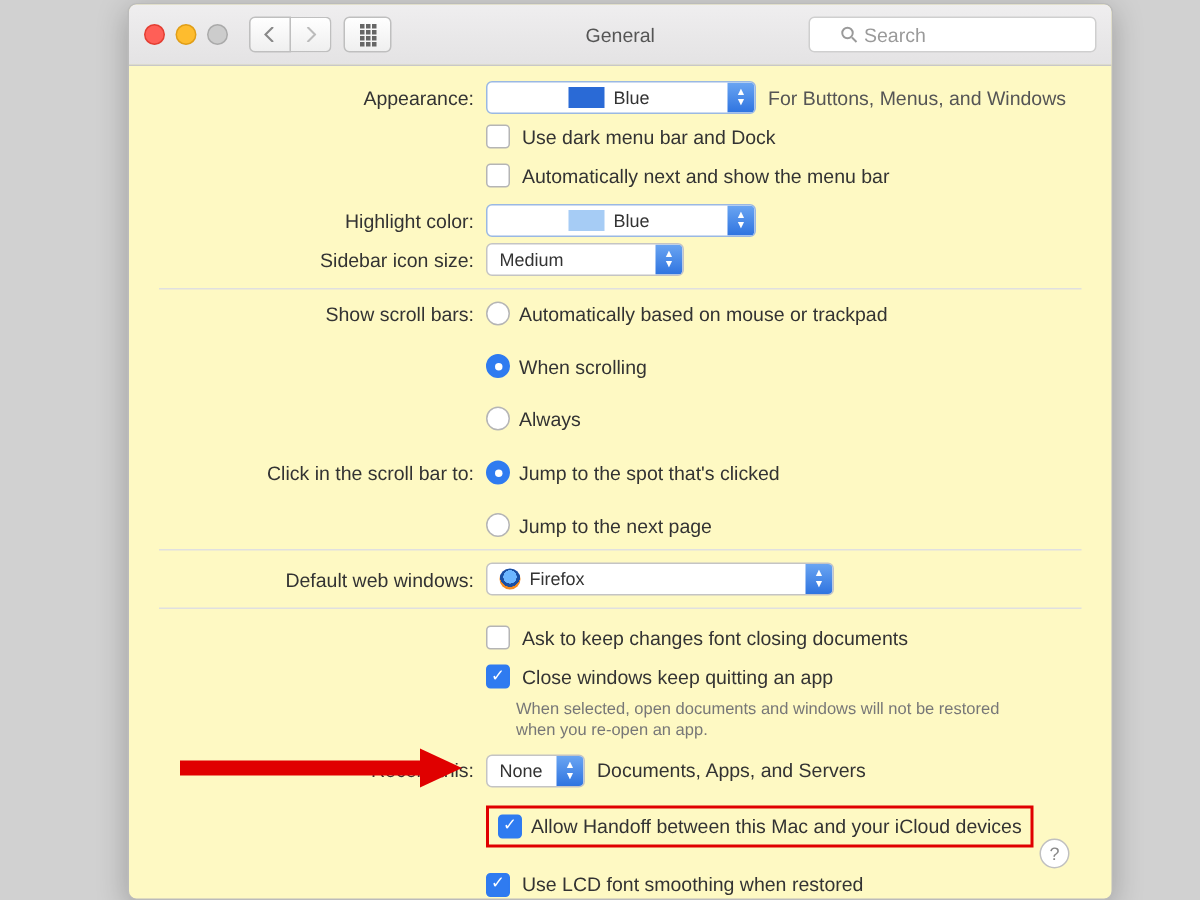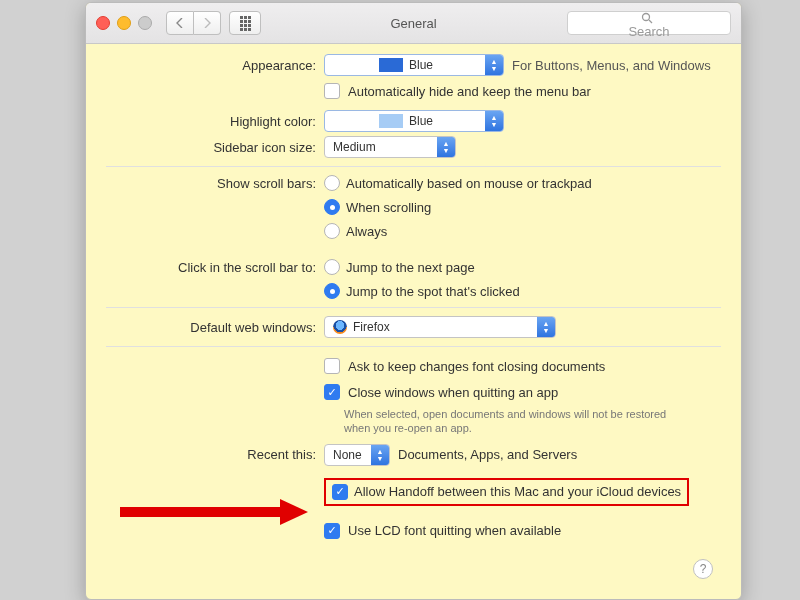--- a/index.html
+++ b/index.html
@@ -12,41 +12,41 @@
   .dot.y{background:#febc2e;border:1px solid #e09e17;}
   .dot.g{background:#ccc;border:1px solid #aaa;}
   .nav{display:flex;margin-left:14px;gap:0;}
   .navbtn{width:26px;height:22px;background:linear-gradient(#ffffff,#efefef);border:1px solid #bfbfbf;display:flex;align-items:center;justify-content:center;color:#888;font-size:14px;}
   .navbtn:first-child{border-radius:4px 0 0 4px;}
   .navbtn:last-child{border-left:none;border-radius:0 4px 4px 0;}
   .gridbtn{width:30px;height:22px;margin-left:8px;background:linear-gradient(#ffffff,#efefef);border:1px solid #bfbfbf;border-radius:4px;display:flex;align-items:center;justify-content:center;}
   .gridicon{display:grid;grid-template-columns:repeat(3,3px);grid-auto-rows:3px;gap:1px;}
   .gridicon span{background:#666;}
   .title{position:absolute;left:0;right:0;text-align:center;font-weight:500;color:#555;pointer-events:none;}
-  .search{position:absolute;right:10px;width:150px;height:22px;background:#fff;border:1px solid #cfcfcf;border-radius:4px;display:flex;align-items:center;padding:0 6px;color:#9a9a9a;flex-direction:column;}
+  .search{position:absolute;right:10px;width:150px;height:22px;background:#fff;border:1px solid #cfcfcf;border-radius:4px;display:flex;align-items:center;padding:0 20px;color:#9a9a9a;}
   .search svg{margin-right:4px;flex:none;}
   .search-text{font-size:13px;color:#9a9a9a;}
   
   .body{padding:10px 20px 10px 20px;}
   .row{display:flex;align-items:center;min-height:22px;margin-bottom:4px;}
   .lbl{width:210px;text-align:right;padding-right:8px;color:#333;}
   .ctl{flex:1;display:flex;align-items:center;gap:8px;}
   .aqua-pop{height:20px;border:1px solid #9ab8e3;border-radius:4px;background:#fff;display:flex;align-items:center;position:relative;overflow:hidden;font-size:12px;padding-left:48px;}
   .aqua-pop .swatch{width:24px;height:14px;margin:0 6px;}
   .swatch.blue{background:#2a6ad6;}
   .swatch.hiblue{background:#a6ccf5;}
   .aqua-pop .val{padding-right:26px;}
   .aqua-pop .arrows{position:absolute;right:0;top:0;bottom:0;width:18px;background:linear-gradient(#6aa5f2,#2f74e0);display:flex;flex-direction:column;align-items:center;justify-content:center;color:#fff;font-size:7px;line-height:7px;}
   .cb{width:14px;height:14px;border:1px solid #b5b5b5;border-radius:3px;background:#fff;display:inline-flex;align-items:center;justify-content:center;flex:none;}
   .cb.checked{background:#2f7bf0;border-color:#2f7bf0;color:#fff;font-size:11px;line-height:11px;}
   .cbtext{color:#333;}
   .radio{width:14px;height:14px;border:1px solid #b5b5b5;border-radius:50%;background:#fff;display:inline-flex;align-items:center;justify-content:center;flex:none;}
   .radio.checked{background:#2f7bf0;border-color:#2f7bf0;}
   .radio.checked::after{content:"";width:5px;height:5px;background:#fff;border-radius:50%;}
-  .opts{display:flex;flex-direction:column;gap:8px;}
+  .opts{display:flex;flex-direction:column;gap:19px;}
   .opt{display:flex;align-items:center;gap:6px;}
   .flat-pop{height:20px;border:1px solid #c4c4c4;border-radius:4px;background:#fff;display:flex;align-items:center;position:relative;overflow:hidden;font-size:12px;}
   .flat-pop .val{padding:0 26px 0 8px;display:flex;align-items:center;gap:6px;}
   .flat-pop .arrows{position:absolute;right:0;top:0;bottom:0;width:18px;background:linear-gradient(#6aa5f2,#2f74e0);display:flex;flex-direction:column;align-items:center;justify-content:center;color:#fff;font-size:7px;line-height:7px;}
   .ffx{width:14px;height:14px;border-radius:50%;background:radial-gradient(circle at 50% 40%,#6cb6ff 0 40%,#1a4fa3 41% 60%,#f58a1f 61% 100%);}
   .sep{height:1px;background:#e0e0e0;margin:8px 0;}
   .note{font-size:11px;color:#777;margin-left:20px;max-width:330px;line-height:1.3;}
   .handoff-box{border:2px solid #e00000;padding:4px 6px;display:inline-flex;align-items:center;gap:6px;}
   .help{width:18px;height:18px;border:1px solid #c0c0c0;border-radius:50%;display:flex;align-items:center;justify-content:center;color:#888;font-size:12px;position:absolute;right:28px;bottom:20px;background:#fff;}
   
@@ -111,21 +111,28 @@
           <span class="val">Blue</span>
           <span class="arrows">▲<br>▼</span>
         </div>
         <span class="cbtext" style="font-size:13px;color:#555">For Buttons, Menus, and Windows</span>
       </div>
     </div>
     <div class="row">
         <div class="lbl"></div>
         <div class="ctl">
       <span class="cb"></span>
-      <span class="cbtext">Automatically hide and keep the menu bar</span>
+      <span class="cbtext">Use dark menu bar and Dock</span>
+    </div>
+      </div>
+    <div class="row">
+        <div class="lbl"></div>
+        <div class="ctl">
+      <span class="cb"></span>
+      <span class="cbtext">Automatically next and show the menu bar</span>
     </div>
       </div>
 
     <div class="row" style="margin-top:8px">
       <div class="lbl">Highlight color:</div>
       <div class="ctl">
         <div class="aqua-pop" style="width:130px">
           <span class="swatch hiblue"></span>
           <span class="val">Blue</span>
           <span class="arrows">▲<br>▼</span>
@@ -163,26 +170,26 @@
             </div>
       </div>
         </div>
     </div>
 
     <div class="row" style="align-items:flex-start;margin-top:20px">
       <div class="lbl" style="padding-top:1px">Click in the scroll bar to:</div>
       <div class="ctl">
           <div class="opts">
         <div class="opt">
+              <span class="radio checked"></span>
+              <span class="cbtext">Jump to the spot that's clicked</span>
+            </div>
+        <div class="opt">
               <span class="radio"></span>
               <span class="cbtext">Jump to the next page</span>
-            </div>
-        <div class="opt">
-              <span class="radio checked"></span>
-              <span class="cbtext">Jump to the spot that's clicked</span>
             </div>
       </div>
         </div>
     </div>
 
     <div class="sep"></div>
 
     <div class="row">
       <div class="lbl">Default web windows:</div>
       <div class="ctl">
@@ -202,21 +209,21 @@
         <div class="lbl"></div>
         <div class="ctl">
       <span class="cb"></span>
       <span class="cbtext">Ask to keep changes font closing documents</span>
     </div>
       </div>
     <div class="row">
         <div class="lbl"></div>
         <div class="ctl">
       <span class="cb checked">✓</span>
-      <span class="cbtext">Close windows when quitting an app</span>
+      <span class="cbtext">Close windows keep quitting an app</span>
     </div>
       </div>
     <div class="row">
         <div class="lbl"></div>
         <div class="ctl">
       <div class="note">When selected, open documents and windows will not be restored when you re-open an app.</div>
     </div>
       </div>
 
     <div class="row" style="margin-top:8px">
@@ -237,21 +244,21 @@
         <span class="cb checked">✓</span>
         <span class="cbtext">Allow Handoff between this Mac and your iCloud devices</span>
       </span>
     </div>
       </div>
 
     <div class="row" style="margin-top:14px">
         <div class="lbl"></div>
         <div class="ctl">
       <span class="cb checked">✓</span>
-      <span class="cbtext">Use LCD font quitting when available</span>
+      <span class="cbtext">Use LCD font smoothing when restored</span>
     </div>
       </div>
 
   </div>
 
   <div class="help">?</div>
 </div>
 
 <div class="arrow">
   <svg width="190" height="30">

